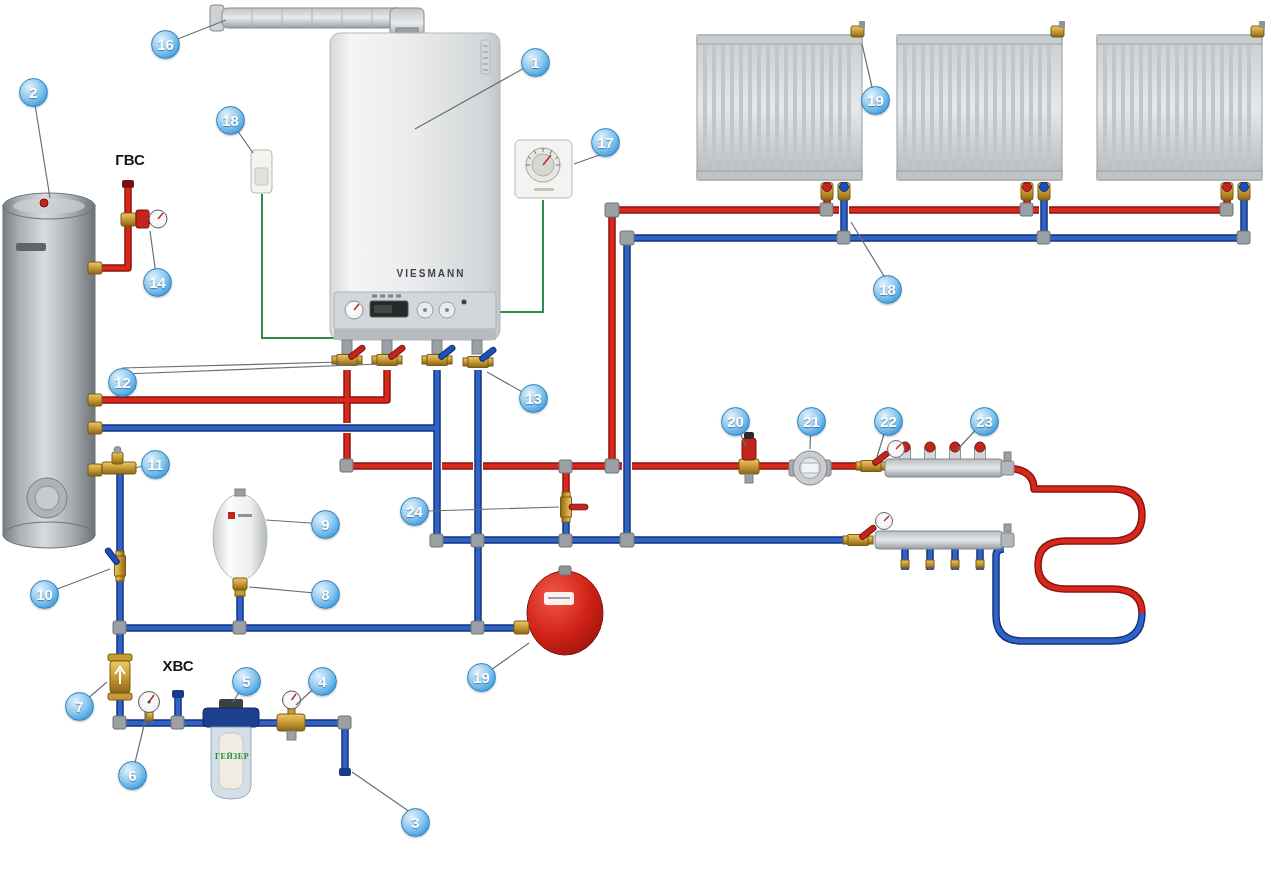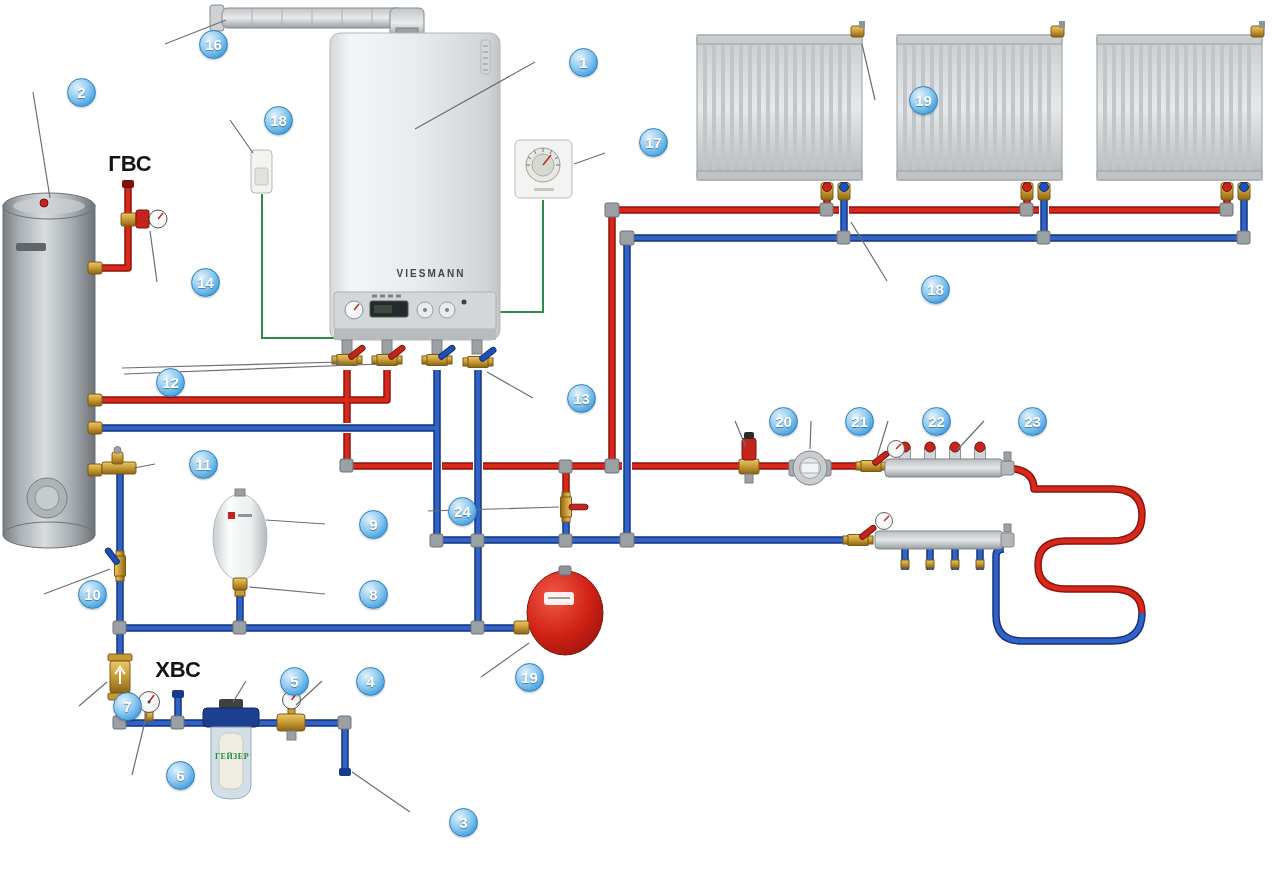--- a/index.html
+++ b/index.html
@@ -1,28 +1,28 @@
 <!DOCTYPE html>
 <html><head>
 <meta charset="utf-8">
 <style>
   html,body{margin:0;padding:0;background:#fff;}
   .stage{position:relative;width:1280px;height:887px;background:#ffffff;overflow:hidden;
          font-family:"Liberation Sans",sans-serif;}
   .stage svg{position:absolute;left:0;top:0;}
   .lbl{position:absolute;font-weight:bold;color:#141414;text-align:center;}
-  .lbl-big{font-size:22px;}
+  .lbl-big{font-size:15px;}
   .pump-label{left:256px;top:787px;width:182px;font-size:20px;line-height:26px;}
   .brand-viessmann{left:330px;top:268px;width:202px;font-size:10px;letter-spacing:2px;color:#41464c;}
   .brand-geyser{left:204px;top:752px;width:56px;font-size:8px;color:#1e8c3c;letter-spacing:.5px;font-family:Liberation Serif, serif;}
   .callout{position:absolute;width:27px;height:27px;border-radius:50%;
     background:radial-gradient(circle at 35% 30%,#e2f1fb 0%,#8ec9ef 45%,#44a0e0 78%,#2f8ccd 100%);
     border:1px solid #2d7cb8;color:#fff;font-weight:bold;font-size:15px;
     display:flex;align-items:center;justify-content:center;
-    text-shadow:0 1px 1px rgba(20,60,100,.55);box-shadow:0 1px 2px rgba(0,0,0,.25);margin-left:48px;}
+    text-shadow:0 1px 1px rgba(20,60,100,.55);box-shadow:0 1px 2px rgba(0,0,0,.25);}
 </style>
 </head>
 <body>
 
 <div class="stage">
 
 <svg width="1280" height="887" viewBox="0 0 1280 887">
 <defs>
   <linearGradient id="gTank" x1="0" y1="0" x2="1" y2="0">
     <stop offset="0" stop-color="#767c80"></stop>

